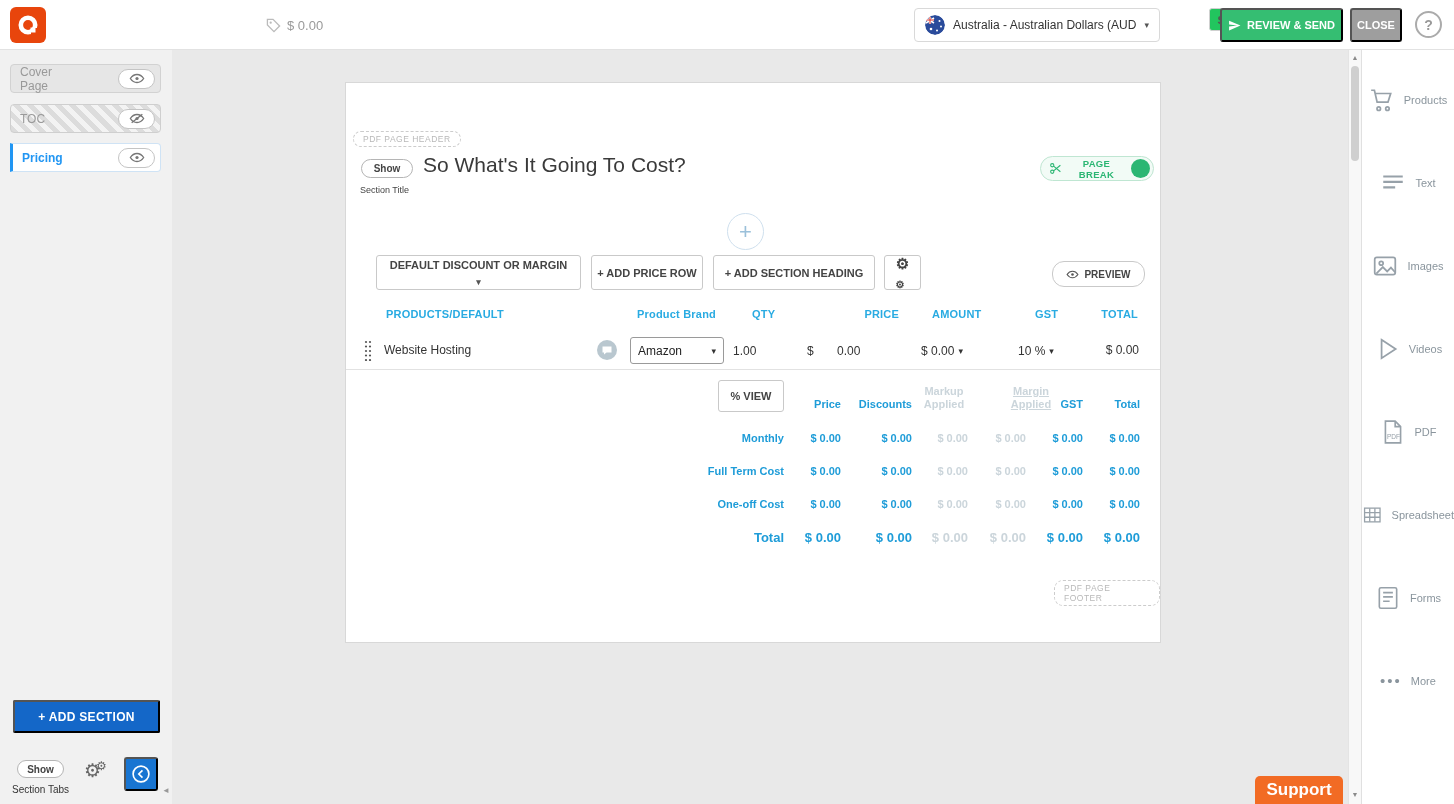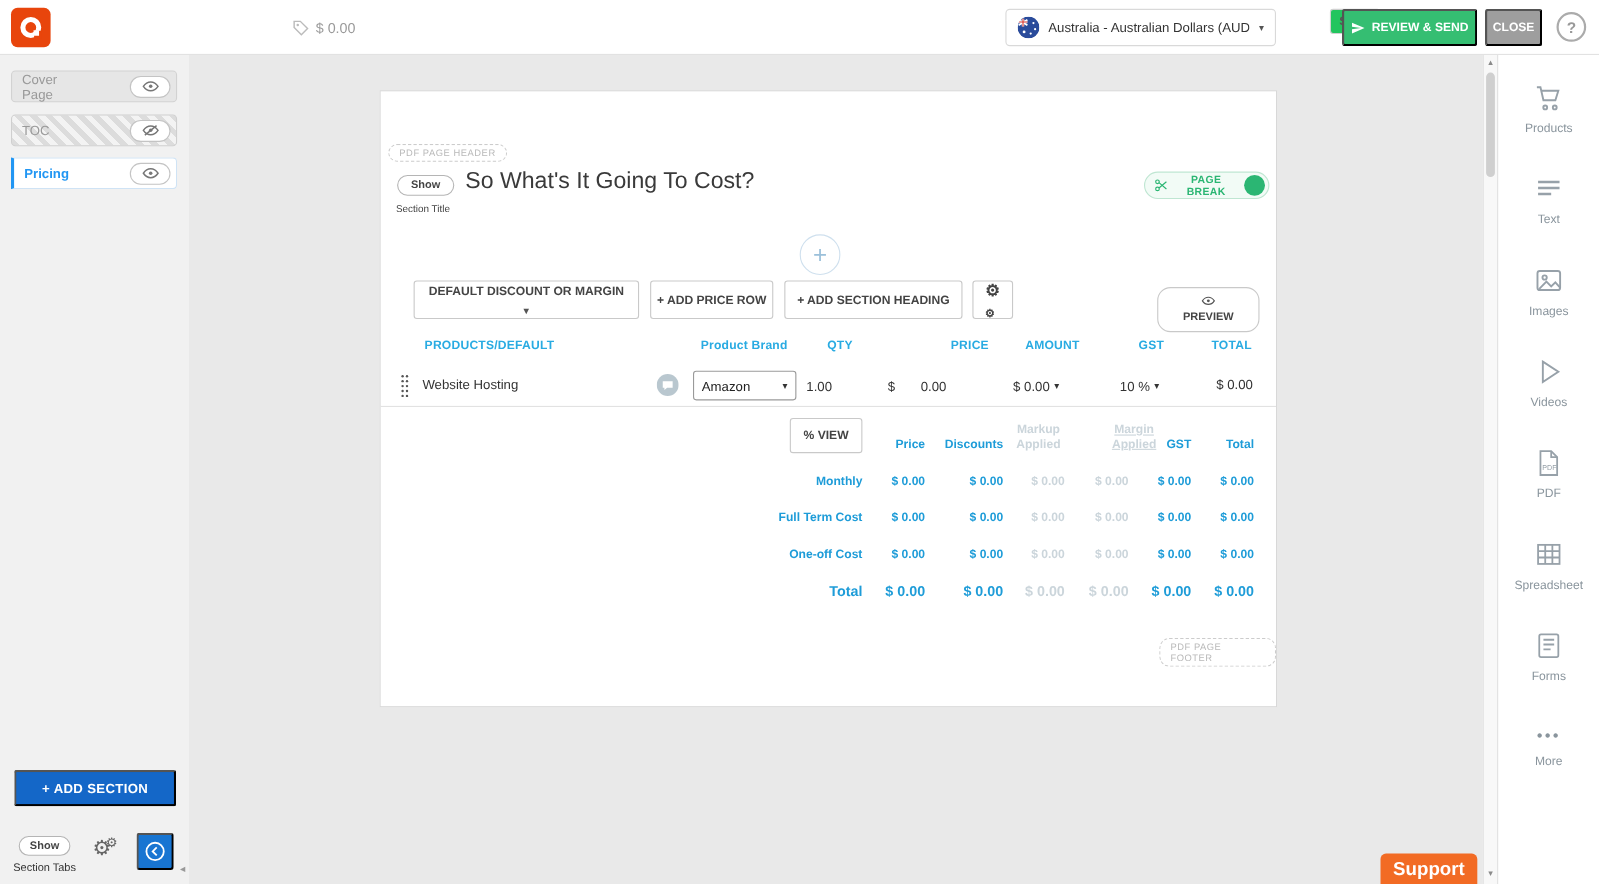--- a/index.html
+++ b/index.html
@@ -55,21 +55,21 @@
   .page-break { left:694px; top:73px; width:114px; height:25px; border-radius:13px; background:#f2fbf6; border:1px solid #bfe6d2; display:flex; align-items:center; gap:3px; padding:0 3px 0 8px; }
   .pb-label { font-size:9.5px; font-weight:bold; color:#2BB673; letter-spacing:.3px; flex:1; text-align:center; }
   .pb-knob { width:19px; height:19px; border-radius:50%; background:#2BB673; }
   .plus-circle { left:381px; top:130px; width:37px; height:37px; border-radius:50%; border:1px solid #cfe0ee; color:#9bc0da; font-size:22px; display:flex; align-items:center; justify-content:center; background:#fff; }
 
   .tb-btn { position:absolute; top:172px; height:35px; background:#fff; border:1px solid #c9c9c9; border-radius:3px; font-size:11px; font-weight:bold; color:#444; display:flex; align-items:center; justify-content:center; gap:6px;flex-direction:column; }
   .tb1 { left:30px; width:205px; }
   .tb2 { left:245px; width:112px; }
   .tb3 { left:367px; width:162px; }
   .tb-gear { left:538px; width:37px; }
-  .preview { left:706px; top:178px; width:93px; height:41px; border:1px solid #c9c9c9; border-radius:12px; background:#fff; display:flex; align-items:center; justify-content:center; gap:5px; font-size:10px; font-weight:bold; color:#444;flex-direction:column; }
+  .preview { left:706px; top:178px; width:93px; height:26px; border:1px solid #c9c9c9; border-radius:12px; background:#fff; display:flex; align-items:center; justify-content:center; gap:5px; font-size:10px; font-weight:bold; color:#444; }
 
   .th { position:absolute; top:225px; font-size:11px; font-weight:bold; color:#29ABE2; letter-spacing:.2px; }
   .th-products { left:40px; }
   .th-brand { left:291px; }
   .th-qty { left:406px; }
   .th-price { left:490px; width:63px; text-align:right; }
   .th-amount { left:586px; }
   .th-gst { left:689px; }
   .th-total { left:730px; width:62px; text-align:right; }
 
@@ -96,21 +96,21 @@
   .sh-total { left:734px; width:60px; text-align:right; }
 
   .sum-cell { position:absolute; font-size:11px; font-weight:bold; text-align:right; width:60px; }
   .sum-row-label { position:absolute; left:300px; width:138px; text-align:right; font-size:11px; font-weight:bold; color:#1E9CD8; }
   .c0 { left:435px; } .c1 { left:506px; } .c2 { left:562px; } .c3 { left:620px; } .c4 { left:677px; } .c5 { left:734px; }
   .r0 { top:349px; } .r1 { top:382px; } .r2 { top:415px; } .r3 { top:447px; font-size:13px; }
   .blue { color:#1E9CD8; } .muted { color:#CBD5DB; }
 
   
   .rightbar { left:1361px; top:50px; width:93px; height:754px; background:#fff; border-left:1px solid #e0e0e0; display:flex; flex-direction:column; padding-top:8px; }
-  .rp-item { height:83px; display:flex; flex-direction:column; align-items:center; justify-content:center; gap:9px; color:#8a959d; font-size:11px; }
+  .rp-item { height:83px; display:flex; flex-direction:row; align-items:center; justify-content:center; gap:9px; color:#8a959d; font-size:11px; }
   .rp-icon { width:26px; height:26px; display:block; }
   .more-dots { font-size:15px; letter-spacing:2px; color:#8a959d; line-height:14px; }
 
   
   .vscroll { left:1348px; top:50px; width:13px; height:754px; background:#f8f8f8; border-left:1px solid #e4e4e4; }
   .vs-arrow { position:absolute; left:0; width:12px; text-align:center; font-size:7px; color:#8a8a8a; }
   .vs-up { top:4px; } .vs-down { bottom:6px; }
   .vs-thumb { position:absolute; left:2px; top:16px; width:8px; height:95px; background:#cfcfcf; border-radius:4px; }
   .h-arrow { left:162px; top:786px; font-size:8px; color:#999; }
   .support { left:1255px; top:776px; width:88px; height:28px; background:#F26B24; border-radius:5px 5px 0 0; color:#fff; font-size:17px; font-weight:bold; display:flex; align-items:center; justify-content:center; z-index:6; }

